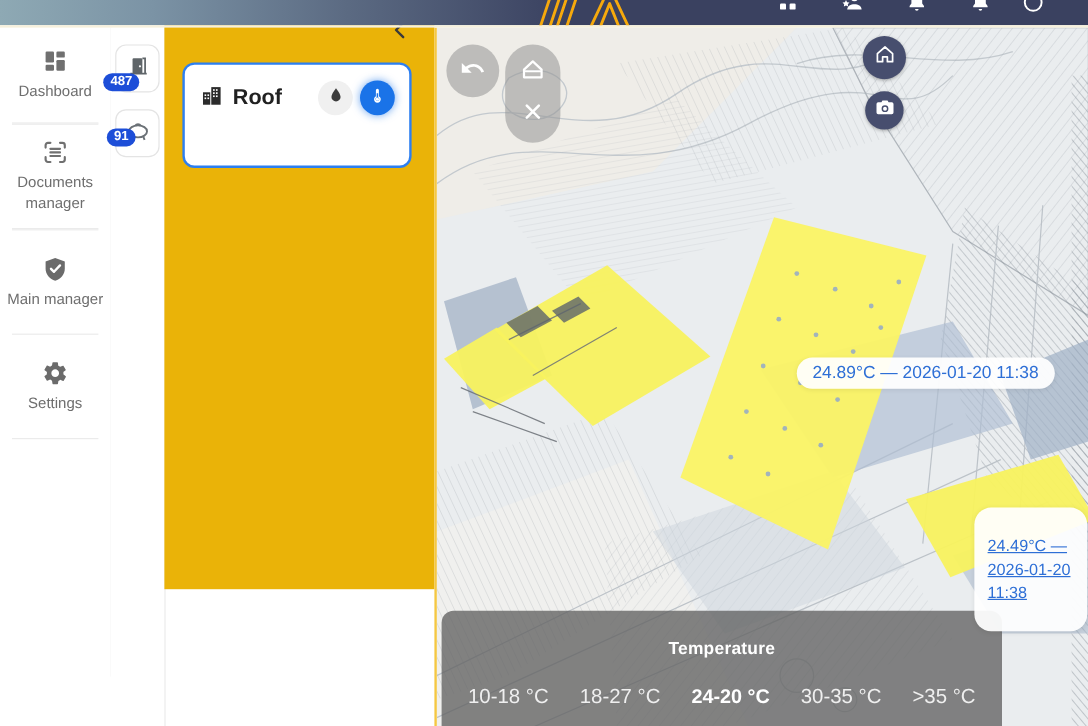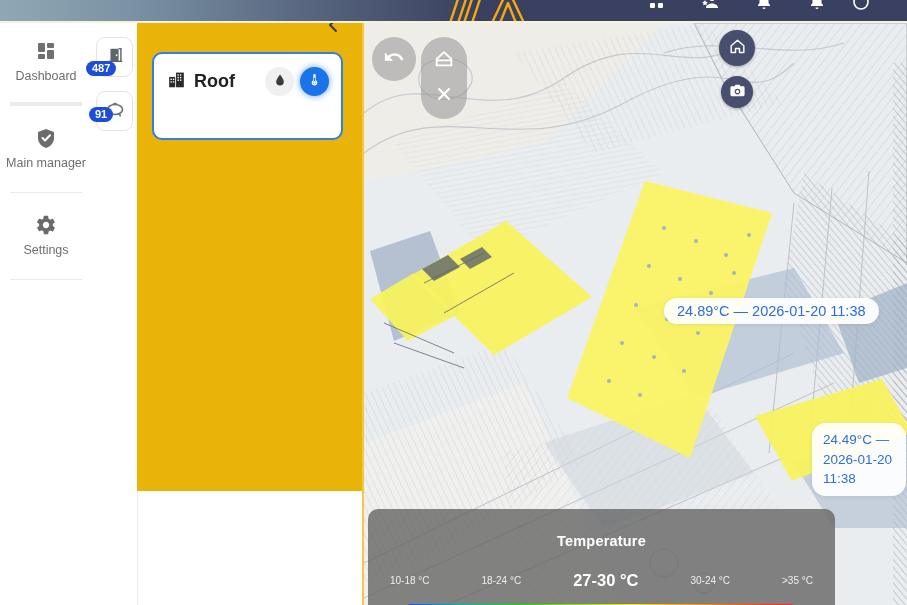--- a/index.html
+++ b/index.html
@@ -57,28 +57,28 @@
   .btn-navy{background:#474e6e;box-shadow:0 1px 3px rgba(0,0,0,.3);}
   .tool-pill{position:absolute;left:57px;top:14px;width:46px;height:82px;border-radius:23px;
     background:rgba(148,148,148,.55);display:flex;flex-direction:column;align-items:center;
     justify-content:space-around;padding:6px 0;box-sizing:border-box;}
   .tool-btn{width:26px;height:26px;display:flex;align-items:center;justify-content:center;cursor:pointer;}
 
   .temp-pill{position:absolute;background:rgba(255,255,255,.93);border-radius:17px;
     color:#2e6fd6;font-size:14.5px;font-weight:500;padding:5px 13px;white-space:nowrap;
     box-shadow:0 1px 4px rgba(0,0,0,.08);cursor:pointer;}
   .temp-pill.wrap{white-space:normal;width:72px;border-radius:14px;font-size:13.5px;
-    line-height:1.45;padding:7px 11px;}
+    line-height:1.45;padding:22px 11px;text-decoration:underline;}
 
   .legend{position:absolute;left:4px;top:486px;width:467px;height:126px;
     background:rgba(97,97,97,.78);border-radius:10px;color:#fff;}
   .legend-title{text-align:center;font-size:14.5px;font-weight:bold;padding-top:24px;letter-spacing:.2px;}
   .legend-ranges{display:flex;justify-content:space-between;align-items:center;
     padding:0 22px;margin-top:22px;}
-  .legend-range{font-size:10px;color:#efefef;}
+  .legend-range{font-size:17px;color:#efefef;}
   .legend-range.active{font-size:16.5px;font-weight:bold;color:#fff;}
   .legend-bar{height:14px;border-radius:7px;margin:14px 38px 0 36px;
     background:linear-gradient(90deg,#0a50ff 0%,#00b3ae 14%,#16dd00 30%,#8ce800 44%,#ffe400 58%,#ff9000 76%,#ff3010 93%,#ff2418 100%);}
 </style>
 </head>
 <body>
 
 <div id="app">
 
   <div class="topbar">
@@ -134,20 +134,34 @@
             <rect x="3" y="14" width="7" height="5" rx="1"></rect>
             <rect x="12" y="10" width="7" height="9" rx="1"></rect>
           </svg>
       </span>
       <span class="side-label">Dashboard</span>
     </div>
     <div class="side-sep"></div>
 
     <div class="side-sep"></div>
 
+    <div class="side-item tall">
+      <span class="side-ic">
+        <svg viewBox="0 0 22 22" fill="none" stroke="#707070" stroke-width="1.8" stroke-linecap="round">
+          <path d="M3,7 V5 a2,2 0 0 1 2,-2 h2"></path>
+            <path d="M15,3 h2 a2,2 0 0 1 2,2 v2"></path>
+          <path d="M19,15 v2 a2,2 0 0 1 -2,2 h-2"></path>
+            <path d="M7,19 H5 a2,2 0 0 1 -2,-2 v-2"></path>
+          <line x1="7" y1="8" x2="15" y2="8"></line>
+            <line x1="7" y1="11" x2="15" y2="11"></line>
+            <line x1="7" y1="14" x2="15" y2="14"></line>
+        </svg>
+      </span>
+      <span class="side-label">Documents manager</span>
+    </div>
     <div class="side-sep"></div>
 
     <div class="side-sep"></div>
 
     <div class="side-item tall">
       <span class="side-ic">
         <svg viewBox="0 0 22 22">
             <path fill="#6b6b6b" d="M11,2 L19,5 V11 C19,15.8 15.6,19.4 11,21 C6.4,19.4 3,15.8 3,11 V5 Z"></path>
         <polyline points="7.5,11 10,13.5 15,8.2" fill="none" stroke="#fff" stroke-width="2" stroke-linecap="round" stroke-linejoin="round"></polyline>
           </svg>
@@ -372,22 +386,22 @@
       </span>
     </div>
 
     <span class="temp-pill" style="left:300px;top:275px;z-index:1;">24.89°C — 2026-01-20 11:38</span>
     <span class="temp-pill wrap" style="left:448px;top:400px;z-index:2;">24.49°C — 2026-01-20 11:38</span>
 
     <div class="legend">
       <div class="legend-title">Temperature</div>
       <div class="legend-ranges">
         <span class="legend-range">10-18 °C</span>
-        <span class="legend-range">18-24 °C</span>
-        <span class="legend-range active">27-30 °C</span>
-        <span class="legend-range">30-24 °C</span>
+        <span class="legend-range">18-27 °C</span>
+        <span class="legend-range active">24-20 °C</span>
+        <span class="legend-range">30-35 °C</span>
         <span class="legend-range">&gt;35 °C</span>
       </div>
       <div class="legend-bar"></div>
     </div>
   </div>
 
 </div>
 
 </body></html>

